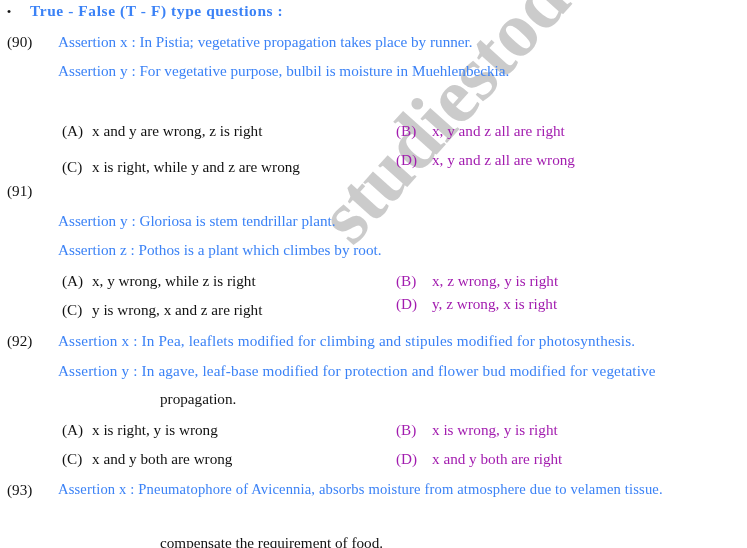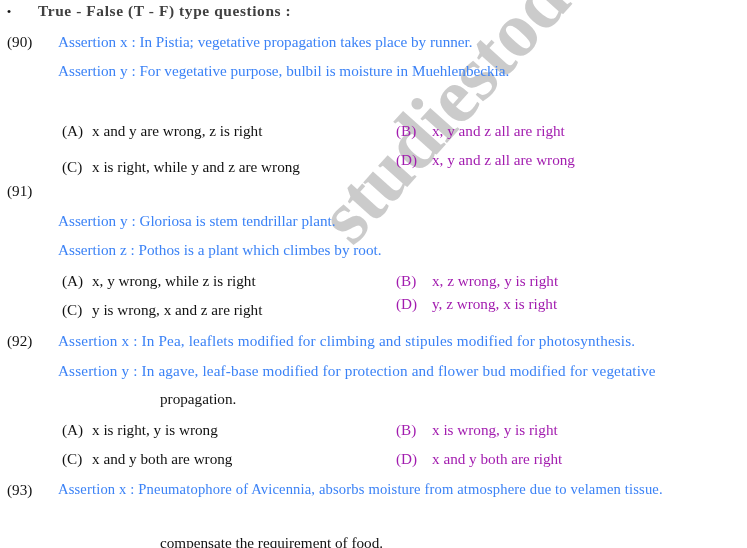--- a/index.html
+++ b/index.html
@@ -56,22 +56,22 @@
     display: inline-block;
     width: 18px;
     text-align: center;
     font-size: 13px;
     color: #111;
   }
   .heading-text {
     font-weight: bold;
     font-size: 15.4px;
     letter-spacing: 0.6px;
-    margin-left: 20px;
-    color: #404040;
+    margin-left: 12px;
+    color: #3b82f6;
     text-align: center;
   }
 
   
   .qnum {
     position: absolute;
     left: 7px;
     width: 46px;
     text-align: left;
     font-size: 15.2px;

